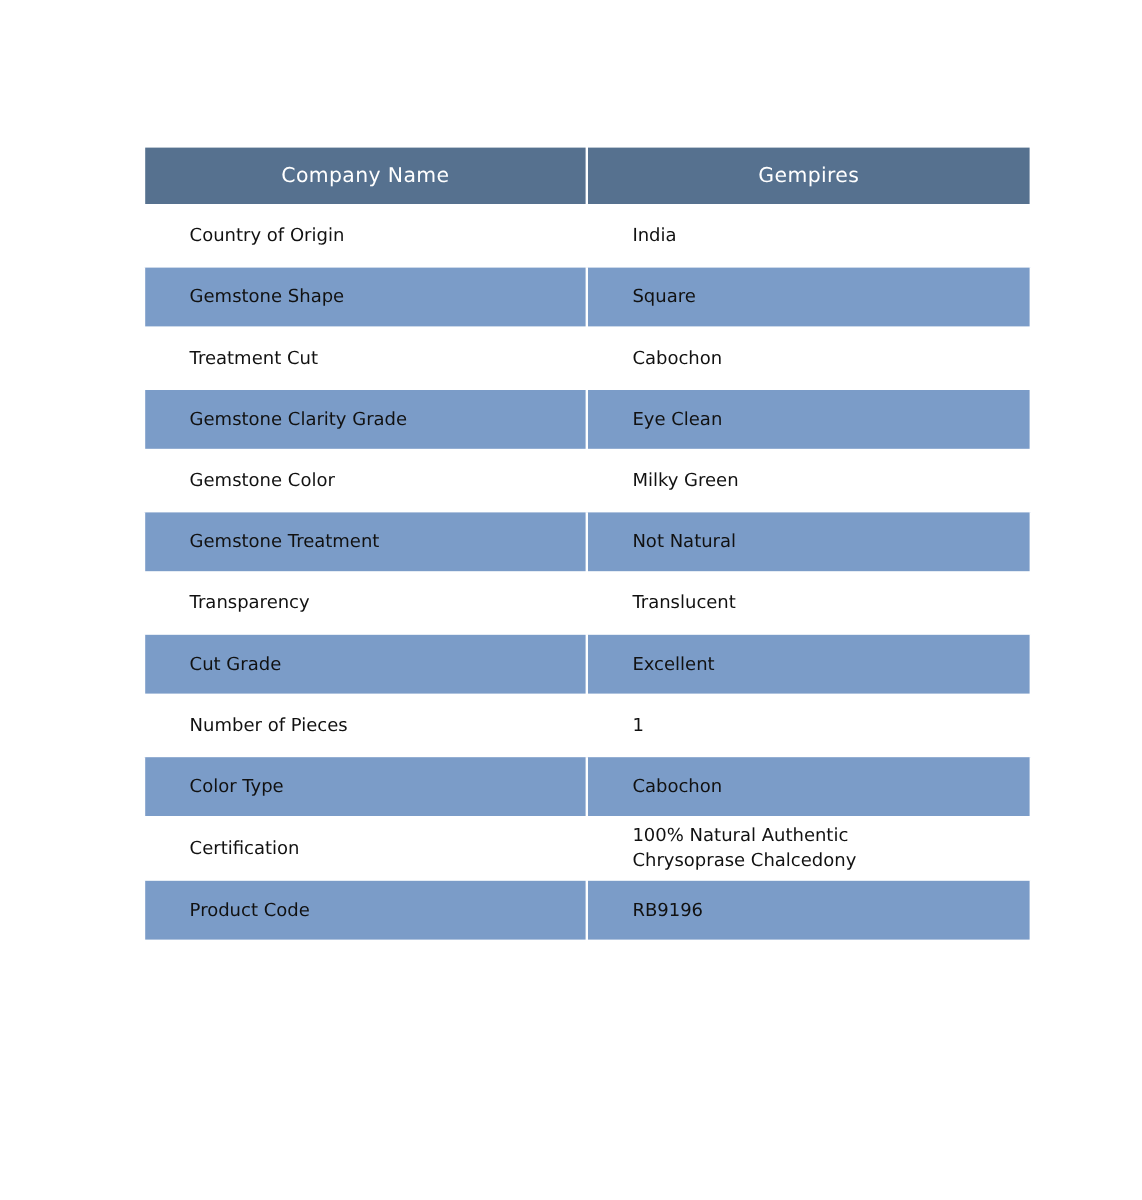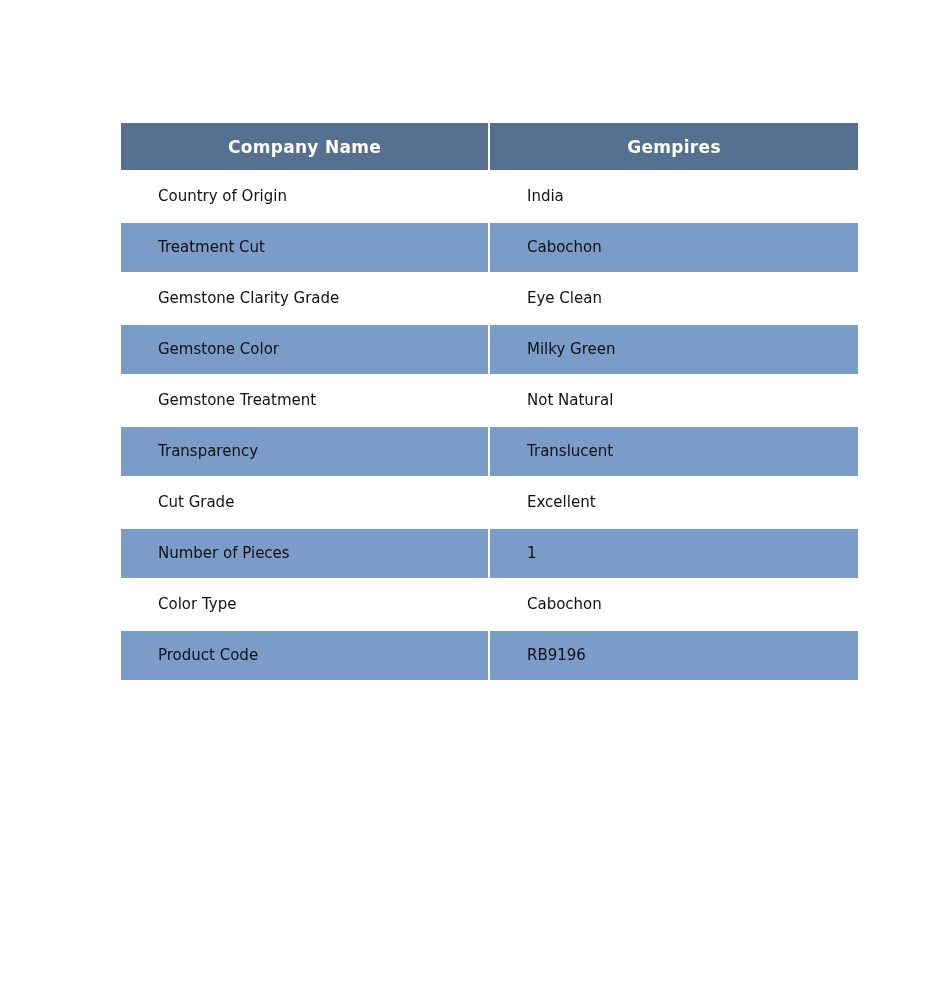--- a/index.html
+++ b/index.html
@@ -36,21 +36,21 @@
   col.col-label { width: 369px; }
   col.col-value { width: 370px; }
   th, td {
     border: 2px solid #ffffff;
   }
   th {
     height: 49px;
     background: var(--header-bg);
     color: var(--header-text);
     font-size: 17px;
-    font-weight: bold;
+    font-weight: normal;
     text-align: center;
     vertical-align: middle;
     letter-spacing: 0.3px;
     padding: 0;
   }
   td {
     height: 51px;
     font-size: 15px;
     color: var(--body-text);
     text-align: left;
@@ -80,20 +80,24 @@
         <th>Company Name</th>
         <th>Gempires</th>
       </tr>
     </thead>
     <tbody>
       <tr>
         <td>Country of Origin</td>
         <td>India</td>
       </tr>
       <tr>
+        <td>Gemstone Shape</td>
+        <td>Square</td>
+      </tr>
+      <tr>
         <td>Treatment Cut</td>
         <td>Cabochon</td>
       </tr>
       <tr>
         <td>Gemstone Clarity Grade</td>
         <td>Eye Clean</td>
       </tr>
       <tr>
         <td>Gemstone Color</td>
         <td>Milky Green</td>
@@ -112,18 +116,23 @@
       </tr>
       <tr>
         <td>Number of Pieces</td>
         <td>1</td>
       </tr>
       <tr>
         <td>Color Type</td>
         <td>Cabochon</td>
       </tr>
       <tr>
+        <td>Certification</td>
+        <td>100% Natural Authentic
+Chrysoprase Chalcedony</td>
+      </tr>
+      <tr>
         <td>Product Code</td>
         <td>RB9196</td>
       </tr>
     </tbody>
   </table>
 </div>
 
 </body></html>

